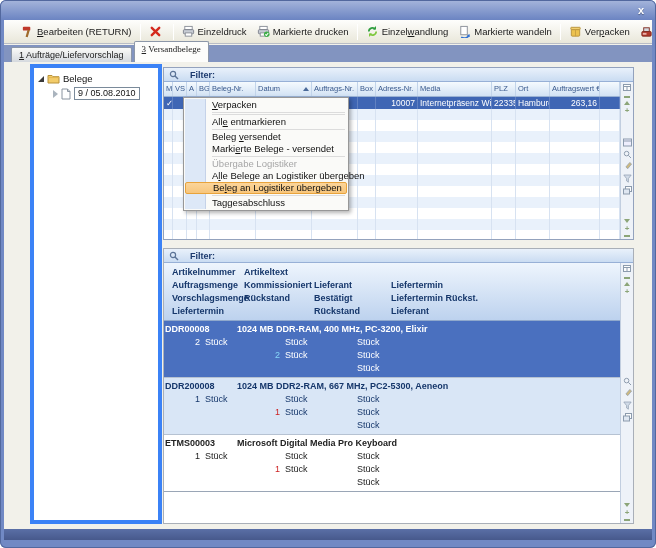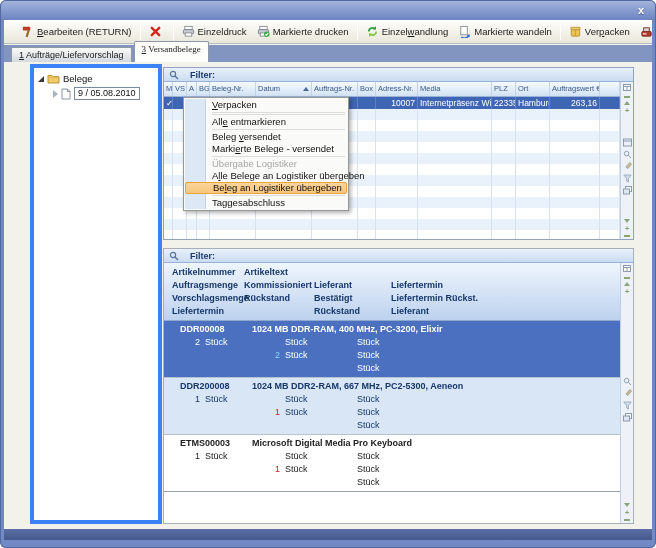--- a/index.html
+++ b/index.html
@@ -88,21 +88,21 @@
     border-bottom:1px solid #8fa8cc;margin-right:13px;}
   .bhrow{display:grid;grid-template-columns:72px 70px 77px 1fr;font-size:9px;font-weight:bold;color:#16376b;
     height:13px;line-height:13px;white-space:nowrap;}
   .groups{margin-right:13px;}
   .group{padding:2px 0;border-top:1px solid #b6c2d2;}
   .group.first{border-top:none;}
   .groups{border-bottom:1px solid #9aa6b6;}
   .g-sel{background:var(--group-selected,#4a70bf);color:#fff;}
   .g-alt{background:#d9e6f6;color:#16376b;}
   .g-white{background:#fff;color:#222;}
-  .gtitle{display:grid;grid-template-columns:72px 1fr;padding-left:16px;font-size:9px;font-weight:bold;
+  .gtitle{display:grid;grid-template-columns:72px 1fr;padding-left:1px;font-size:9px;font-weight:bold;
     height:13px;line-height:13px;white-space:nowrap;}
   .grow{display:grid;grid-template-columns:72px 70px 77px 1fr;padding-left:8px;font-size:9px;height:13px;line-height:13px;}
   .cell{display:flex;white-space:nowrap;}
   .num{text-align:right;display:inline-block;}
   .c1 .num{width:28px;} .c2 .num{width:36px;} .c3 .num{width:38px;}
   .unit{margin-left:5px;}
   .cyan{color:var(--accent-cyan,#86d7f8);}
   .red{color:var(--accent-red,#cc2222);}
   u{text-decoration:underline;}
 </style>

